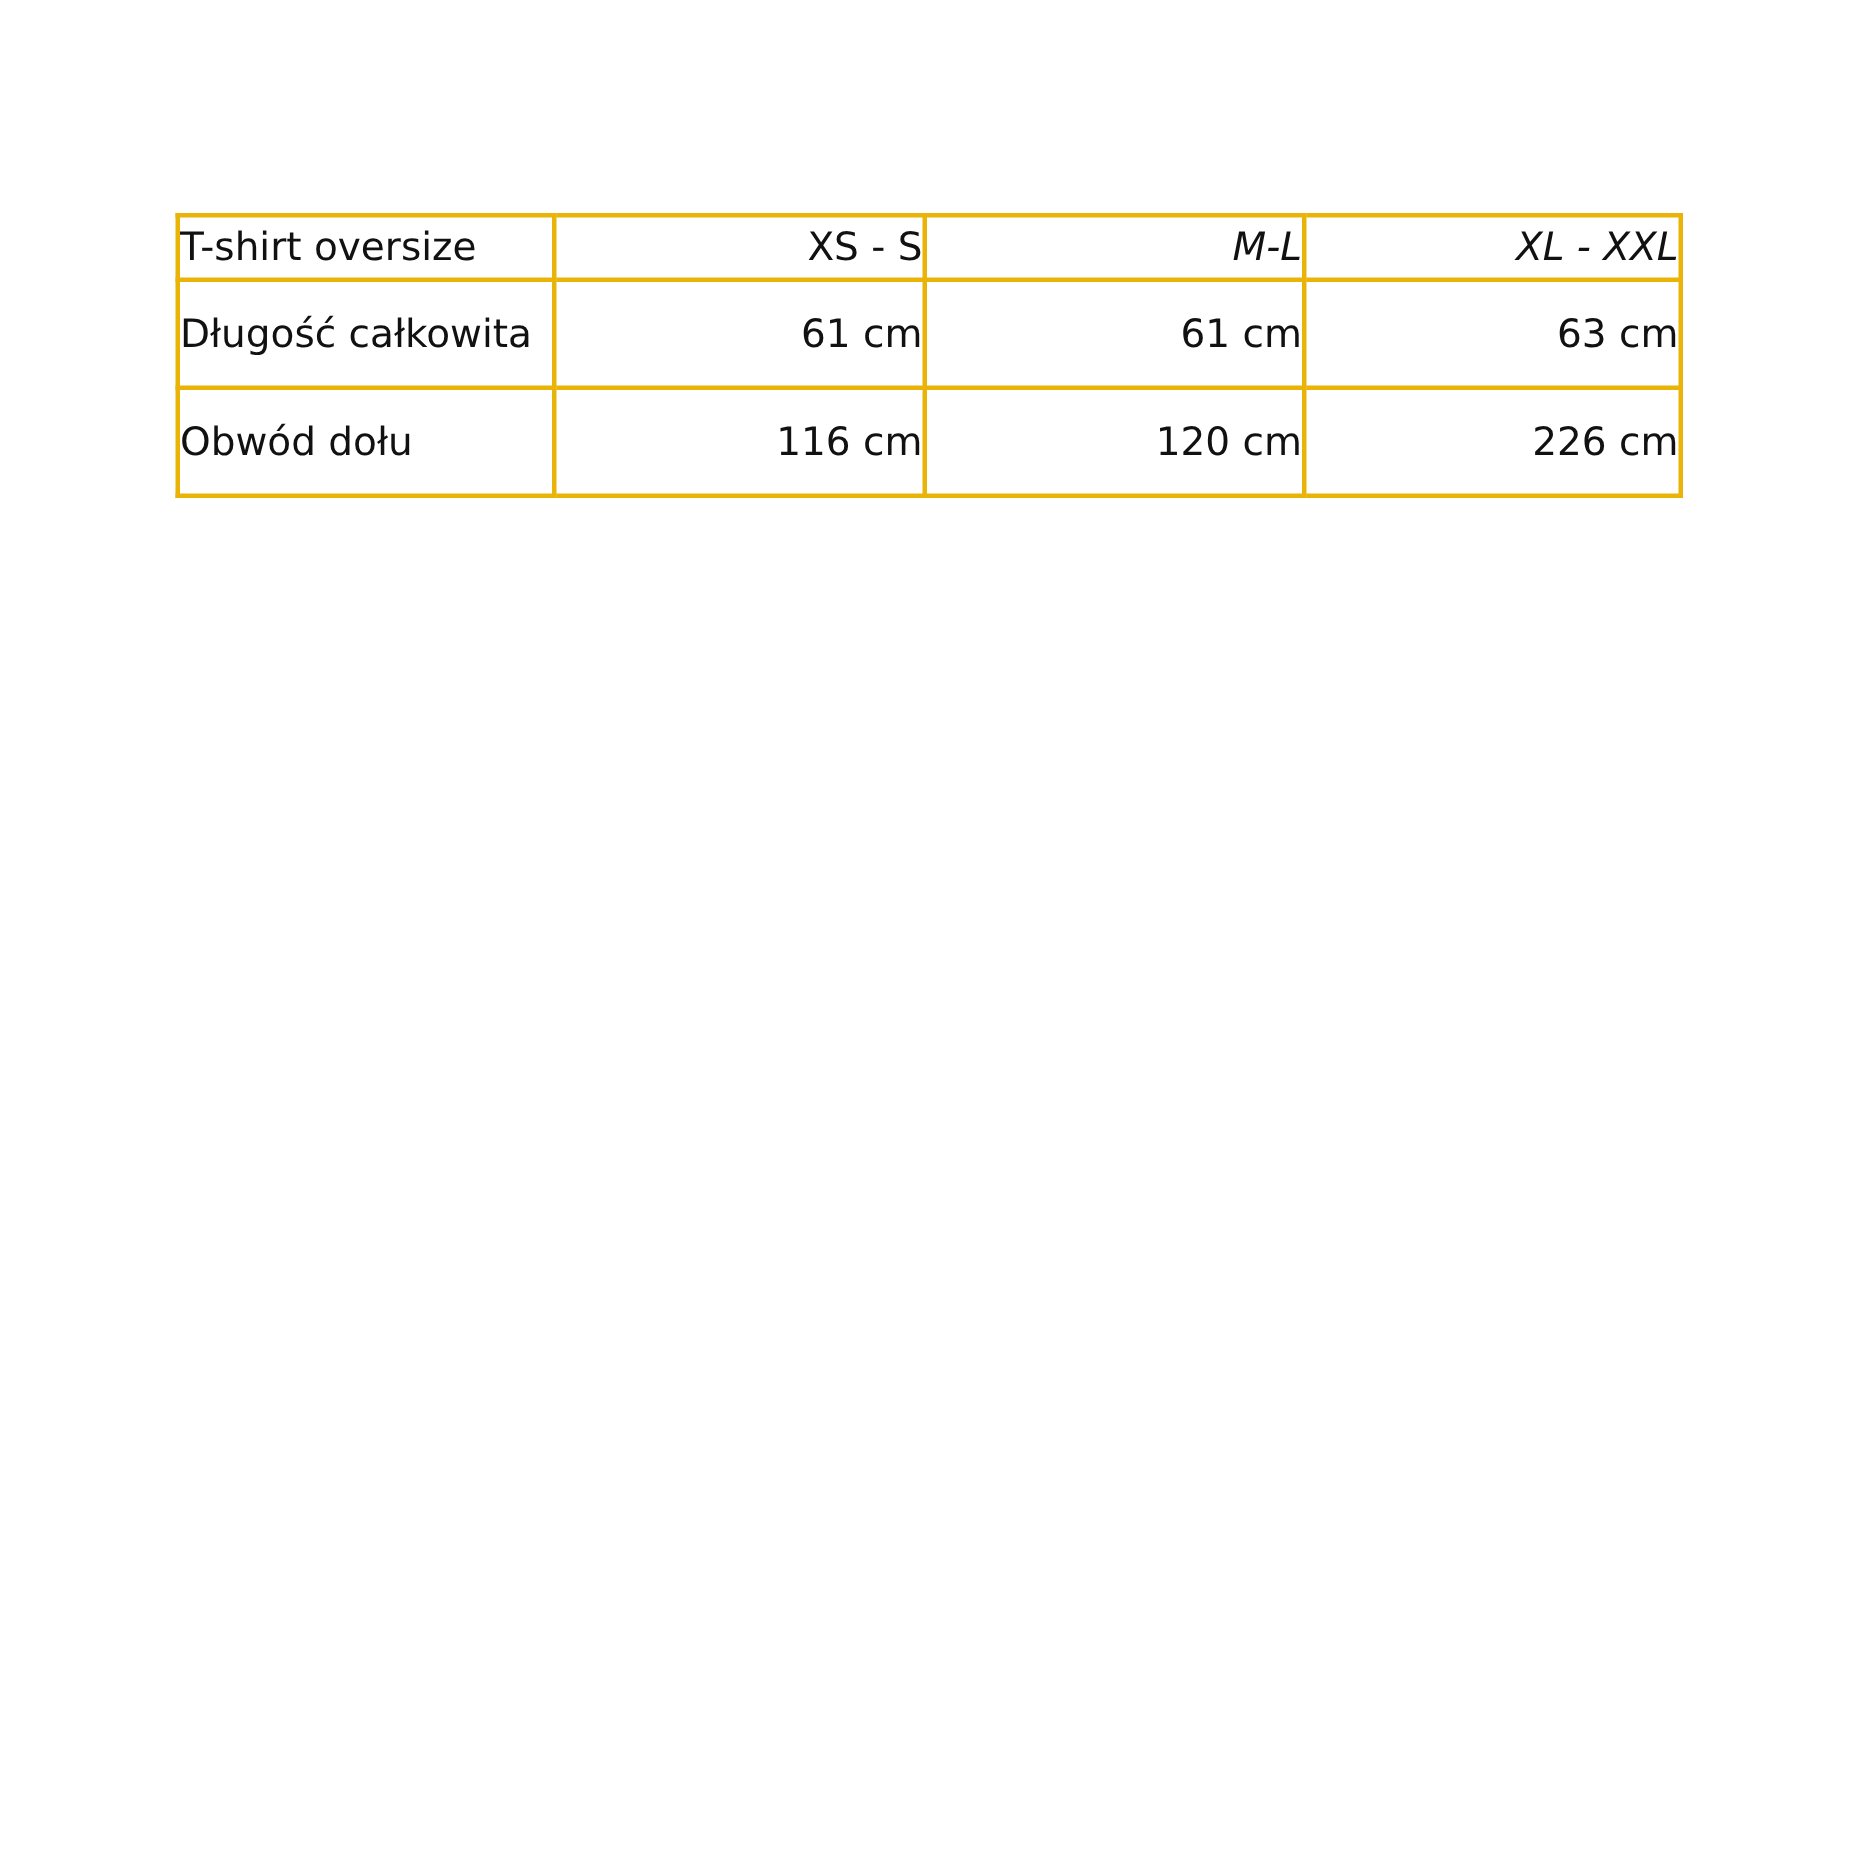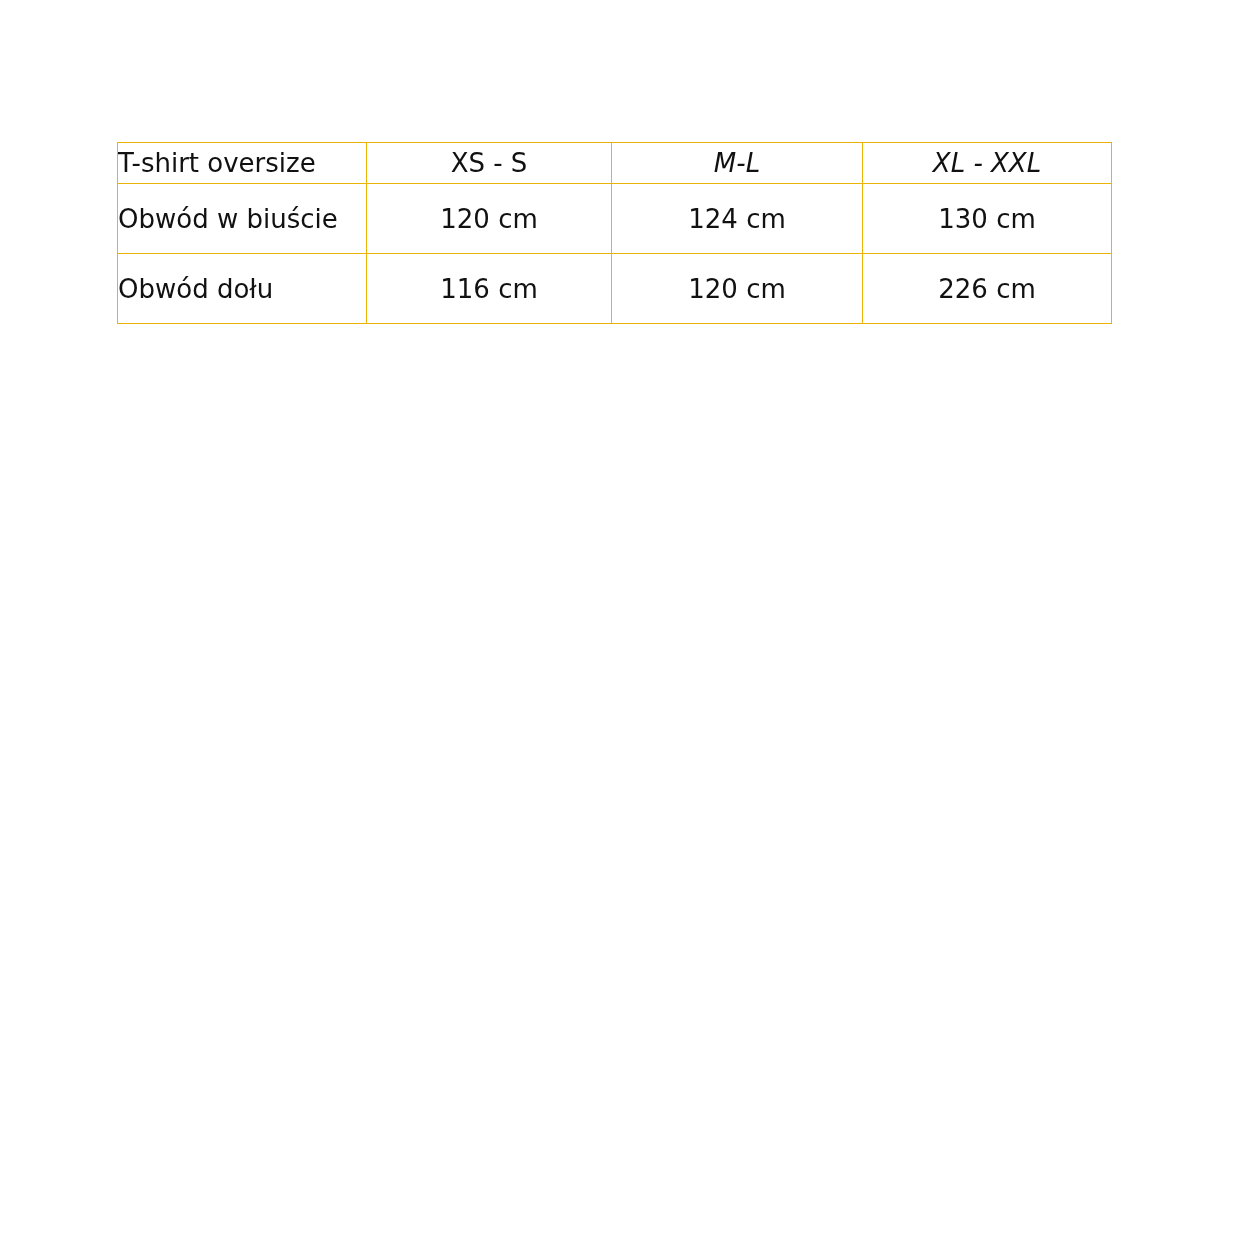--- a/index.html
+++ b/index.html
@@ -16,62 +16,62 @@
   }
   .size-table {
     position: absolute;
     left: 117px;
     top: 142px;
     border-collapse: collapse;
     table-layout: fixed;
     background: #ffffff;
   }
   .size-table td {
-    border: 1px solid #eab308;
+    border: 3px solid #eab308;
     font-size: 26px;
     font-weight: 400;
     padding: 0;
     vertical-align: middle;
     white-space: nowrap;
     overflow: hidden;
   }
   .col-label   { width: 248px; }
   .col-size-1  { width: 244px; }
   .col-size-2  { width: 250px; font-style: italic; }
   .col-size-3  { width: 248px; font-style: italic; }
   .cell-label {
     text-align: left;
     padding-left: 6px;
   }
   .cell-value {
-    text-align: center;
+    text-align: right;
   }
   .header-row td { height: 40px; }
   .data-row td   { height: 69px; }
 </style>
 </head>
 <body>
 
 <table class="size-table">
   <tbody>
     <tr class="header-row">
       <td class="col-label cell-label">T-shirt oversize</td>
       <td class="col-size-1 cell-value">XS - S</td>
       <td class="col-size-2 cell-value">M-L</td>
       <td class="col-size-3 cell-value">XL - XXL</td>
     </tr>
 
+    <tr class="data-row">
+      <td class="cell-label">Długość całkowita</td>
+      <td class="cell-value">61 cm</td>
+      <td class="cell-value">61 cm</td>
+      <td class="cell-value">63 cm</td>
+    </tr>
 
 
-    <tr class="data-row">
-      <td class="cell-label">Obwód w biuście</td>
-      <td class="cell-value">120 cm</td>
-      <td class="cell-value">124 cm</td>
-      <td class="cell-value">130 cm</td>
-    </tr>
 
     <tr class="data-row">
       <td class="cell-label">Obwód dołu</td>
       <td class="cell-value">116 cm</td>
       <td class="cell-value">120 cm</td>
       <td class="cell-value">226 cm</td>
     </tr>
   </tbody>
 </table>
 

